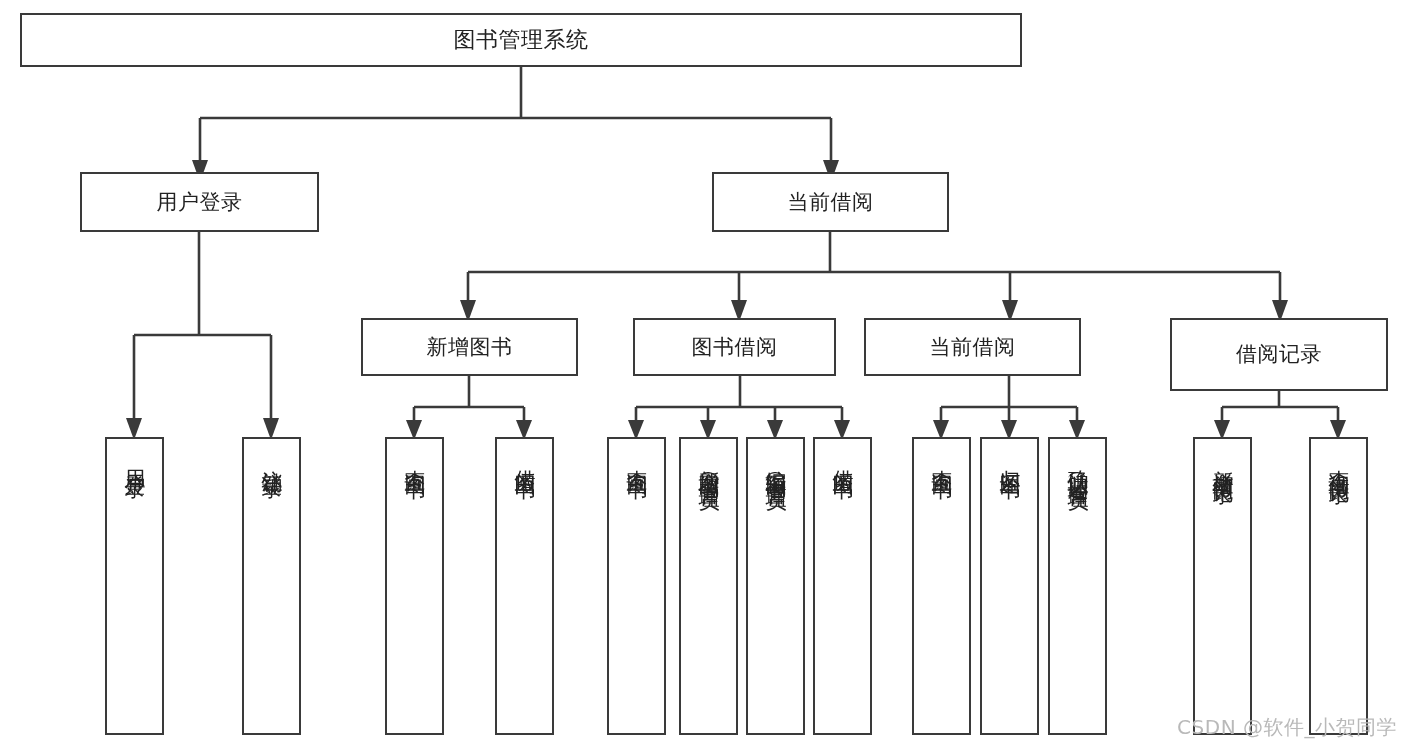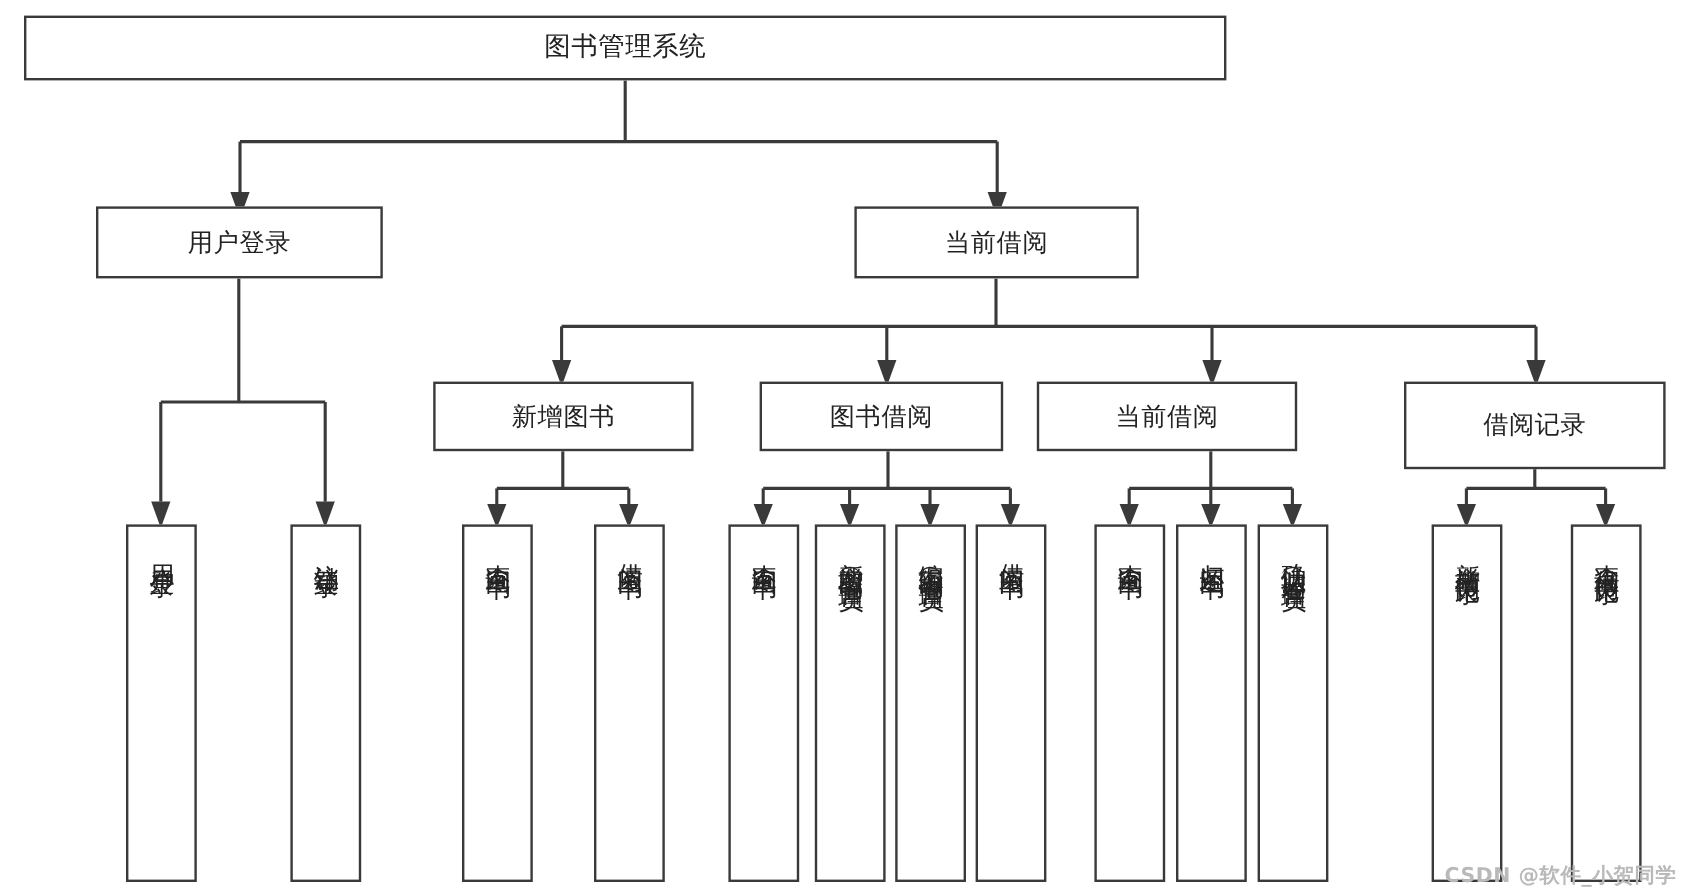--- a/index.html
+++ b/index.html
@@ -61,26 +61,25 @@
     text-orientation: upright;
     font-size: 21px;
     line-height: 1.0;
     letter-spacing: 3px;
     white-space: nowrap;
   }
   .watermark {
     position: absolute;
     right: 8px;
     bottom: 6px;
-    font-size: 17px;
+    font-size: 20px;
     color: #b9b9b9;
     letter-spacing: 0.5px;
     white-space: nowrap;
     font-family: "DejaVu Sans", "Liberation Sans", sans-serif;
-    font-weight: bold;
   }
 </style>
 </head>
 <body>
 
 <div id="canvas">
 
   <svg class="wires" viewBox="0 0 1405 747">
     <g stroke="#3a3a3a" stroke-width="2.6" fill="none">
 

